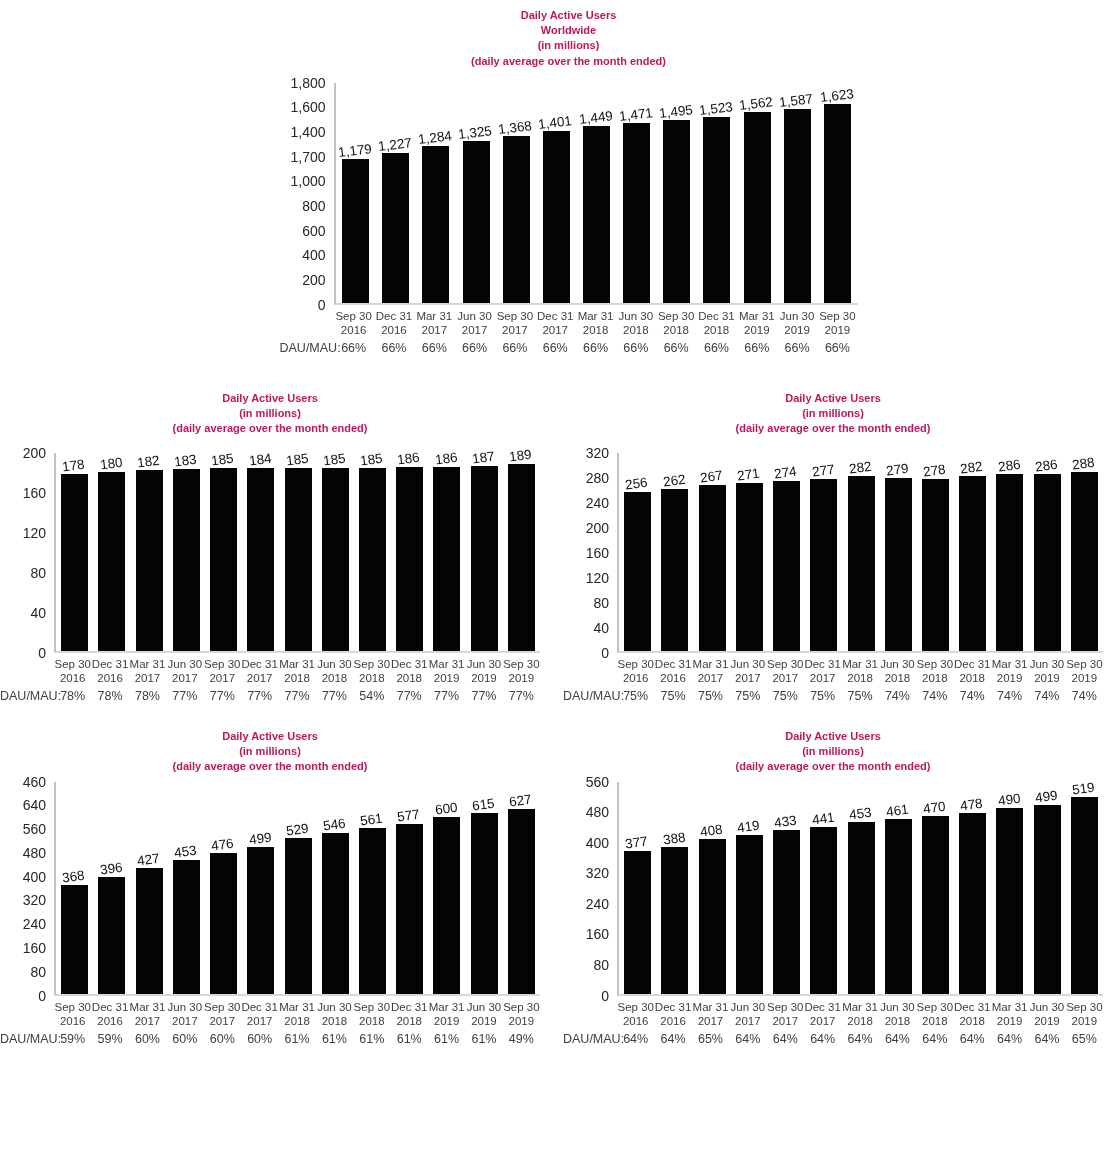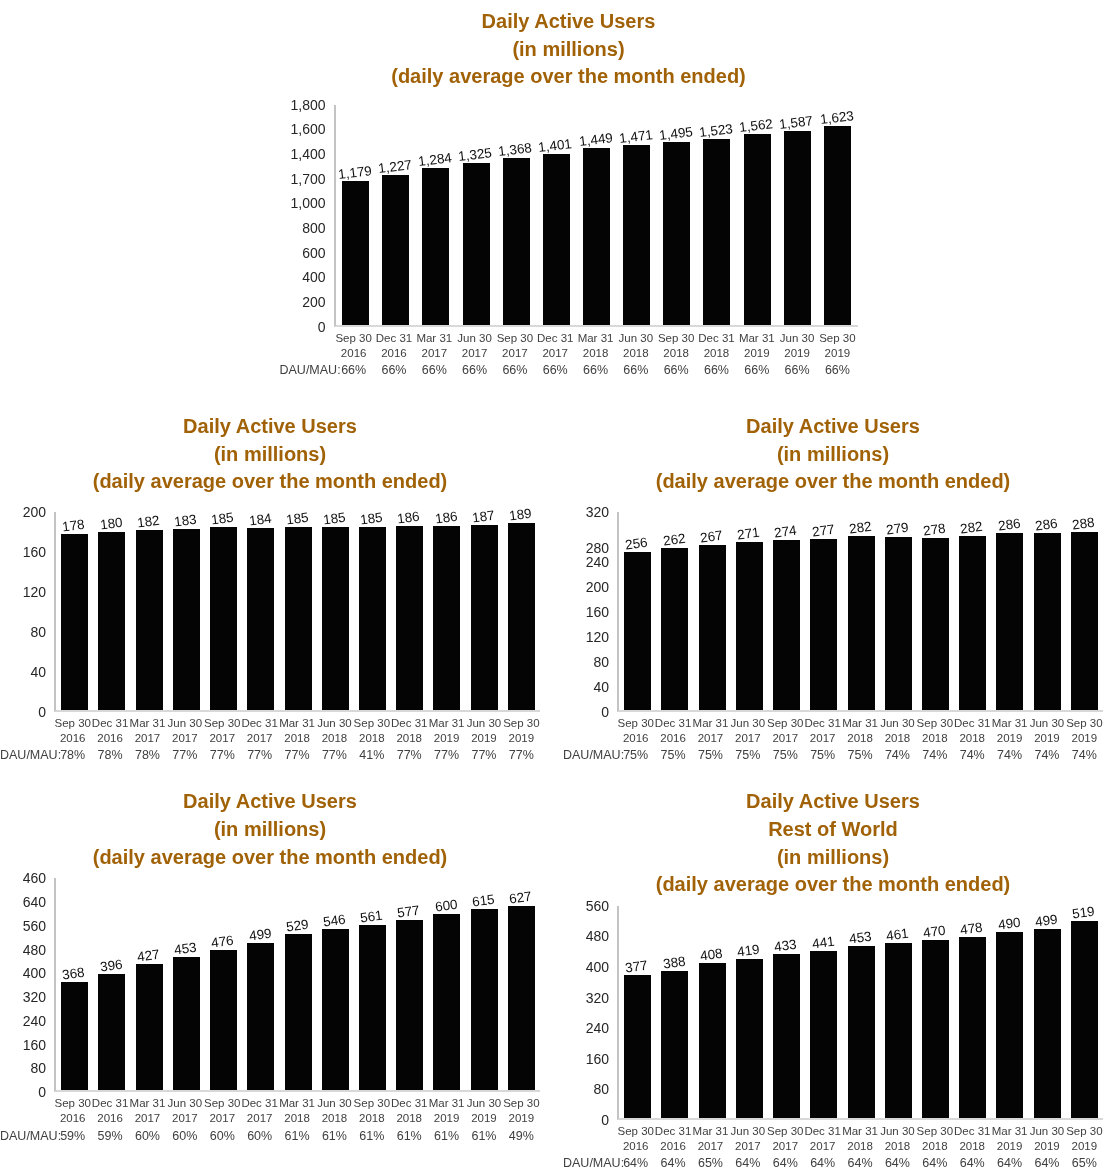--- a/index.html
+++ b/index.html
@@ -12,22 +12,22 @@
     color: #000;
   }
   .row1 { display: flex; justify-content: center; margin-top: 8px; padding-left: 26px; }
   .row1 .chart { width: 578px; }
   .two-col { display: flex; justify-content: space-between; padding-right: 8px; }
   .row2 { margin-top: 36px; }
   .row3 { margin-top: 26px; }
   .two-col .chart { width: 540px; }
 
   .chart-title {
-    text-align: center; font-weight: bold; font-size: 20px; line-height: 1.38;
-    color: #a16207;
+    text-align: center; font-weight: bold; font-size: 11px; line-height: 1.38;
+    color: #be185d;
   }
   .row1 .chart-title { margin-bottom: 14px; }
   .row2 .chart-title { margin-bottom: 16px; }
   .row3 .chart-title { margin-bottom: 7px; }
 
   .plot-wrap { display: flex; }
   .y-axis { width: 54px; position: relative; flex: none; }
   .y-tick {
     position: absolute; right: 8px; transform: translateY(-50%);
     font-size: 14px; color: #262626; white-space: nowrap;
@@ -68,20 +68,21 @@
     font-size: 12.5px; color: #404040; white-space: nowrap;
   }
 </style>
 </head>
 <body>
 
 <div class="row1">
   <div class="chart">
     <div class="chart-title">
         <div>Daily Active Users</div>
+        <div>Worldwide</div>
         <div>(in millions)</div>
         <div>(daily average over the month ended)</div>
       </div>
     <div class="plot-wrap">
       <div class="y-axis">
           <span class="y-tick" style="top: 0%;">1,800</span>
           <span class="y-tick" style="top: 11.1111%;">1,600</span>
           <span class="y-tick" style="top: 22.2222%;">1,400</span>
           <span class="y-tick" style="top: 33.3333%;">1,700</span>
           <span class="y-tick" style="top: 44.4444%;">1,000</span>
@@ -356,38 +357,38 @@
       <div class="gutter">DAU/MAU:</div>
       <div class="cells">
           <div class="dm-cell">78%</div>
           <div class="dm-cell">78%</div>
           <div class="dm-cell">78%</div>
           <div class="dm-cell">77%</div>
           <div class="dm-cell">77%</div>
           <div class="dm-cell">77%</div>
           <div class="dm-cell">77%</div>
           <div class="dm-cell">77%</div>
-          <div class="dm-cell">41%</div>
+          <div class="dm-cell">54%</div>
           <div class="dm-cell">77%</div>
           <div class="dm-cell">77%</div>
           <div class="dm-cell">77%</div>
           <div class="dm-cell">77%</div>
         </div>
     </div>
   </div>
   <div class="chart">
     <div class="chart-title">
         <div>Daily Active Users</div>
         <div>(in millions)</div>
         <div>(daily average over the month ended)</div>
       </div>
     <div class="plot-wrap">
       <div class="y-axis">
           <span class="y-tick" style="top: 0%;">320</span>
-          <span class="y-tick" style="top: 12.5%; margin-top: 11px;">280</span>
+          <span class="y-tick" style="top: 12.5%;">280</span>
           <span class="y-tick" style="top: 25%;">240</span>
           <span class="y-tick" style="top: 37.5%;">200</span>
           <span class="y-tick" style="top: 50%;">160</span>
           <span class="y-tick" style="top: 62.5%;">120</span>
           <span class="y-tick" style="top: 75%;">80</span>
           <span class="y-tick" style="top: 87.5%;">40</span>
           <span class="y-tick" style="top: 100%;">0</span>
         </div>
       <div class="plot">
           <div class="bar-col">
@@ -669,21 +670,20 @@
           <div class="dm-cell">61%</div>
           <div class="dm-cell">61%</div>
           <div class="dm-cell">61%</div>
           <div class="dm-cell">49%</div>
         </div>
     </div>
   </div>
   <div class="chart">
     <div class="chart-title">
         <div>Daily Active Users</div>
-        <div>Rest of World</div>
         <div>(in millions)</div>
         <div>(daily average over the month ended)</div>
       </div>
     <div class="plot-wrap">
       <div class="y-axis">
           <span class="y-tick" style="top: 0%;">560</span>
           <span class="y-tick" style="top: 14.2857%;">480</span>
           <span class="y-tick" style="top: 28.5714%;">400</span>
           <span class="y-tick" style="top: 42.8571%;">320</span>
           <span class="y-tick" style="top: 57.1429%;">240</span>

